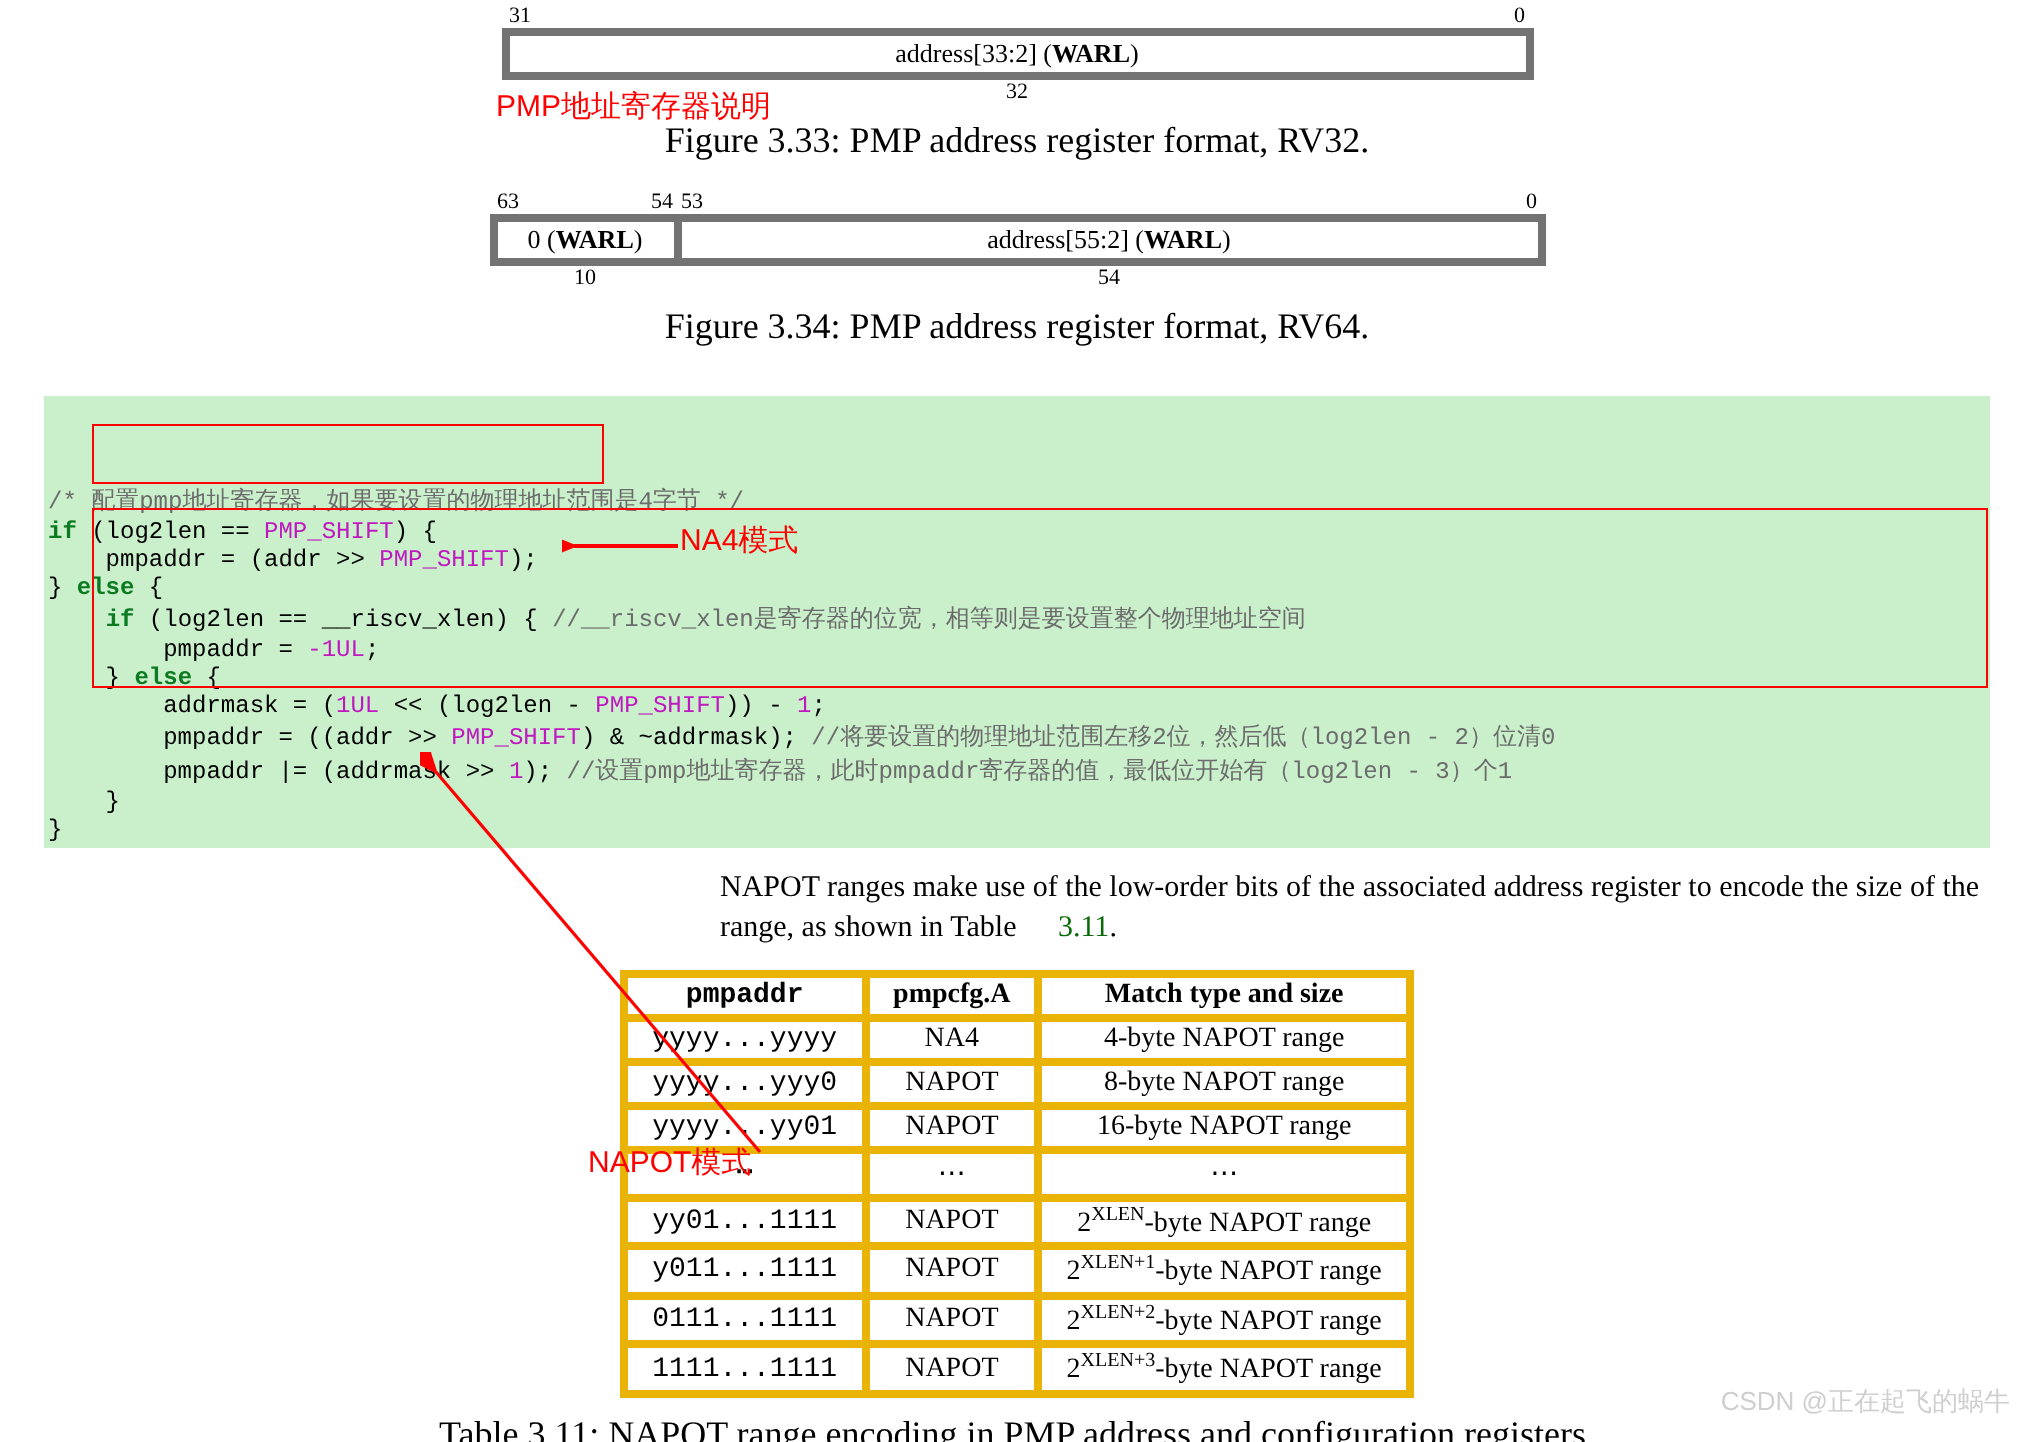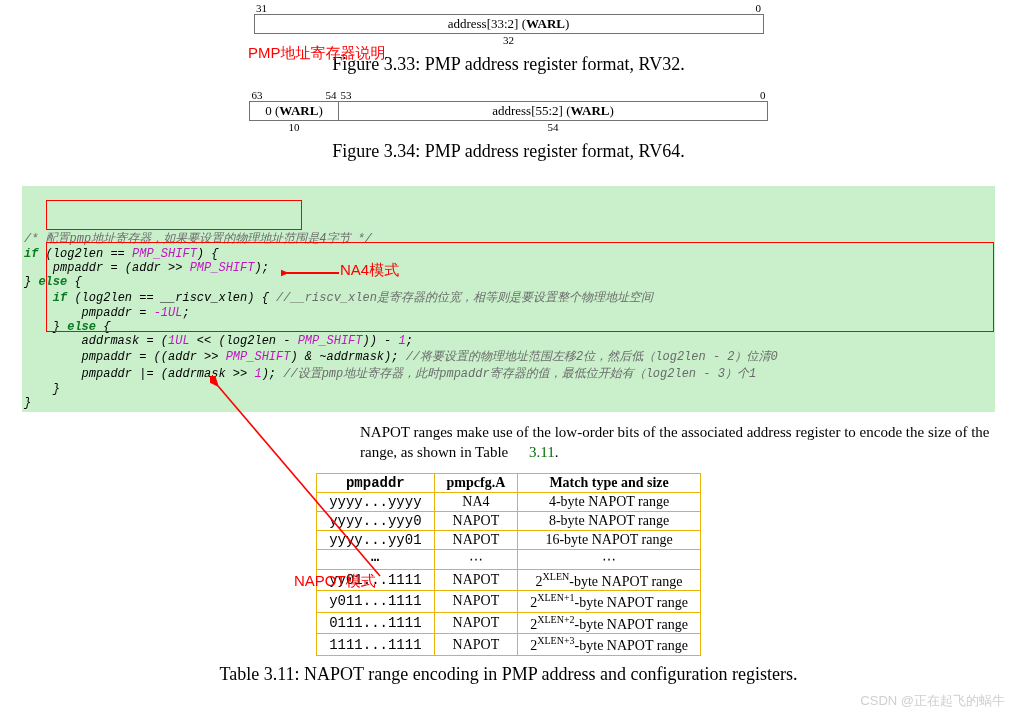--- a/index.html
+++ b/index.html
@@ -15,21 +15,21 @@
   }
   .bitfield {
     margin: 0 auto;
     text-align: center;
   }
   .bitfield table {
     border-collapse: collapse;
     margin: 0 auto;
   }
   .bitfield td {
-    border: 1px solid #737373;
+    border: 4px solid #737373;
     font-size: 13px;
     padding: 1px 4px;
     text-align: center;
   }
   .bitfield .nobord {
     border: none;
     font-size: 11px;
     padding: 0 2px;
   }
   .caption {
@@ -44,21 +44,20 @@
     font-size: 15px;
   }
   .codebox {
     background: #c9f0cb;
     margin: 24px 22px 10px 22px;
     padding: 2px 2px 2px 2px;
     font-family: "Courier New", monospace;
     font-size: 12px;
     white-space: pre;
     position: relative;
-    font-style: italic;
   }
   .codebox .redrect1 {
     position: absolute;
     border: 1px solid #f00;
     left: 24px; top: 14px; width: 254px; height: 28px;
   }
   .codebox .redrect2 {
     position: absolute;
     border: 1px solid #f00;
     left: 24px; top: 56px; width: 946px; height: 88px;
@@ -72,21 +71,21 @@
     margin-right: 14px;
     font-size: 15px;
     line-height: 1.35;
   }
   .link { color: #0a6a0a; margin-left: 17px; }
   .napot-table {
     margin: 10px auto 6px auto;
     border-collapse: collapse;
   }
   .napot-table th, .napot-table td {
-    border: 1px solid #eab308;
+    border: 4px solid #eab308;
     padding: 1px 12px;
     font-size: 14px;
     text-align: center;
   }
   .napot-table td.left { text-align: center; }
   .tt { font-family: "Courier New", monospace; }
   sup { font-size: 10px; }
   .watermark {
     position:absolute;
     right: 12px;

